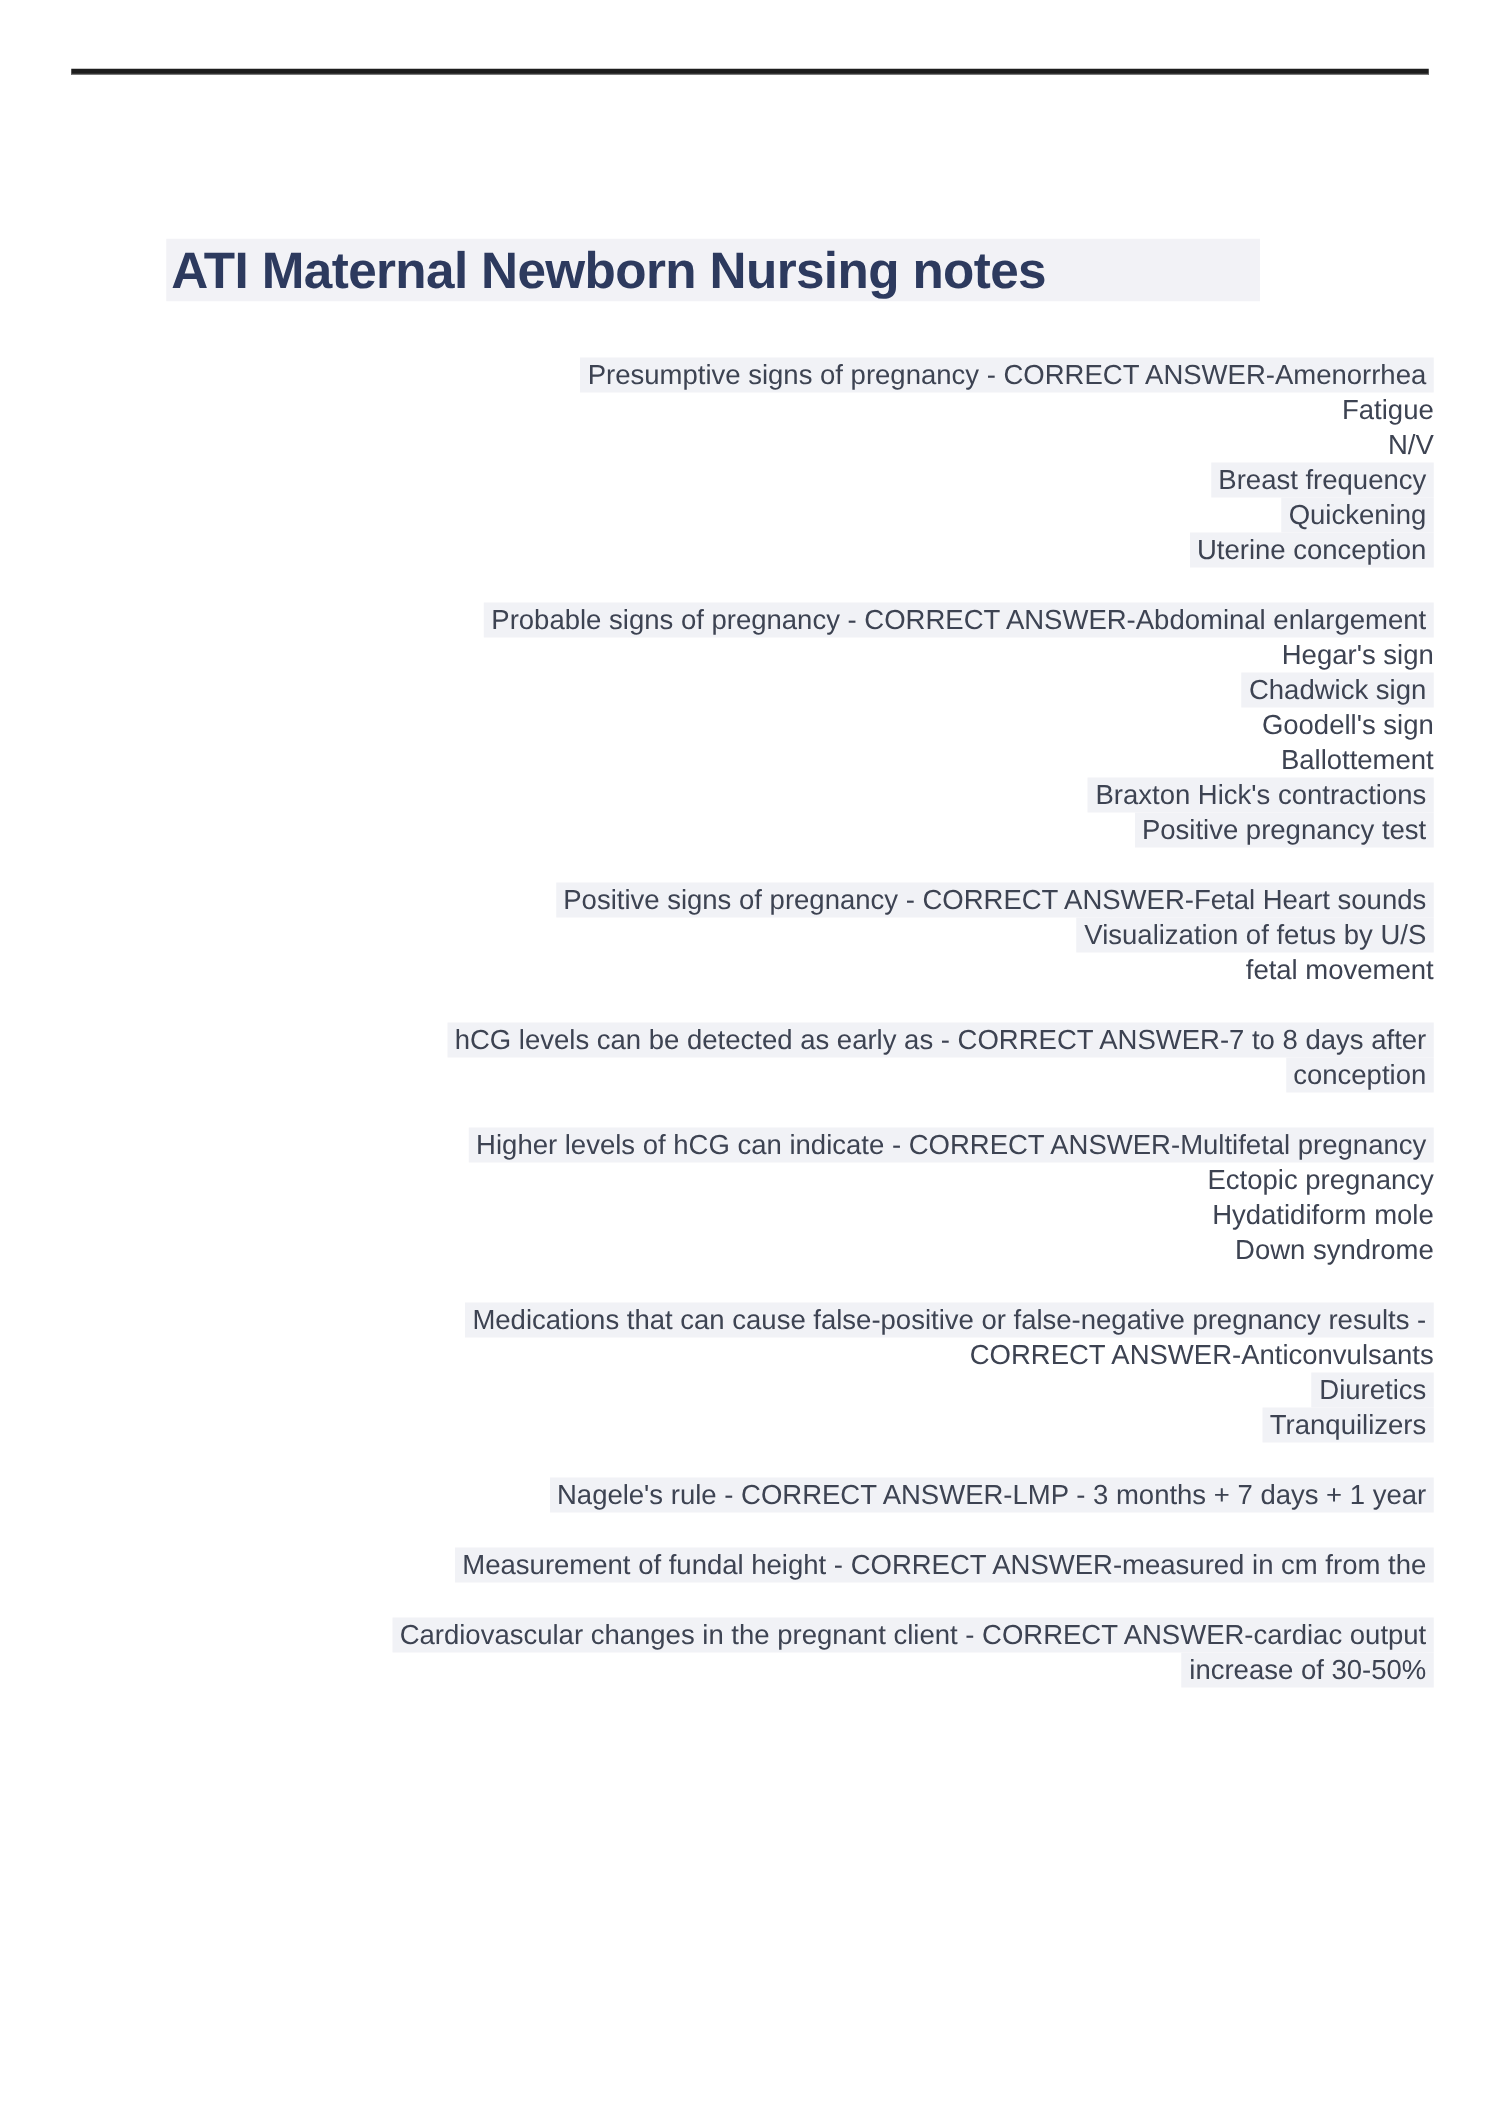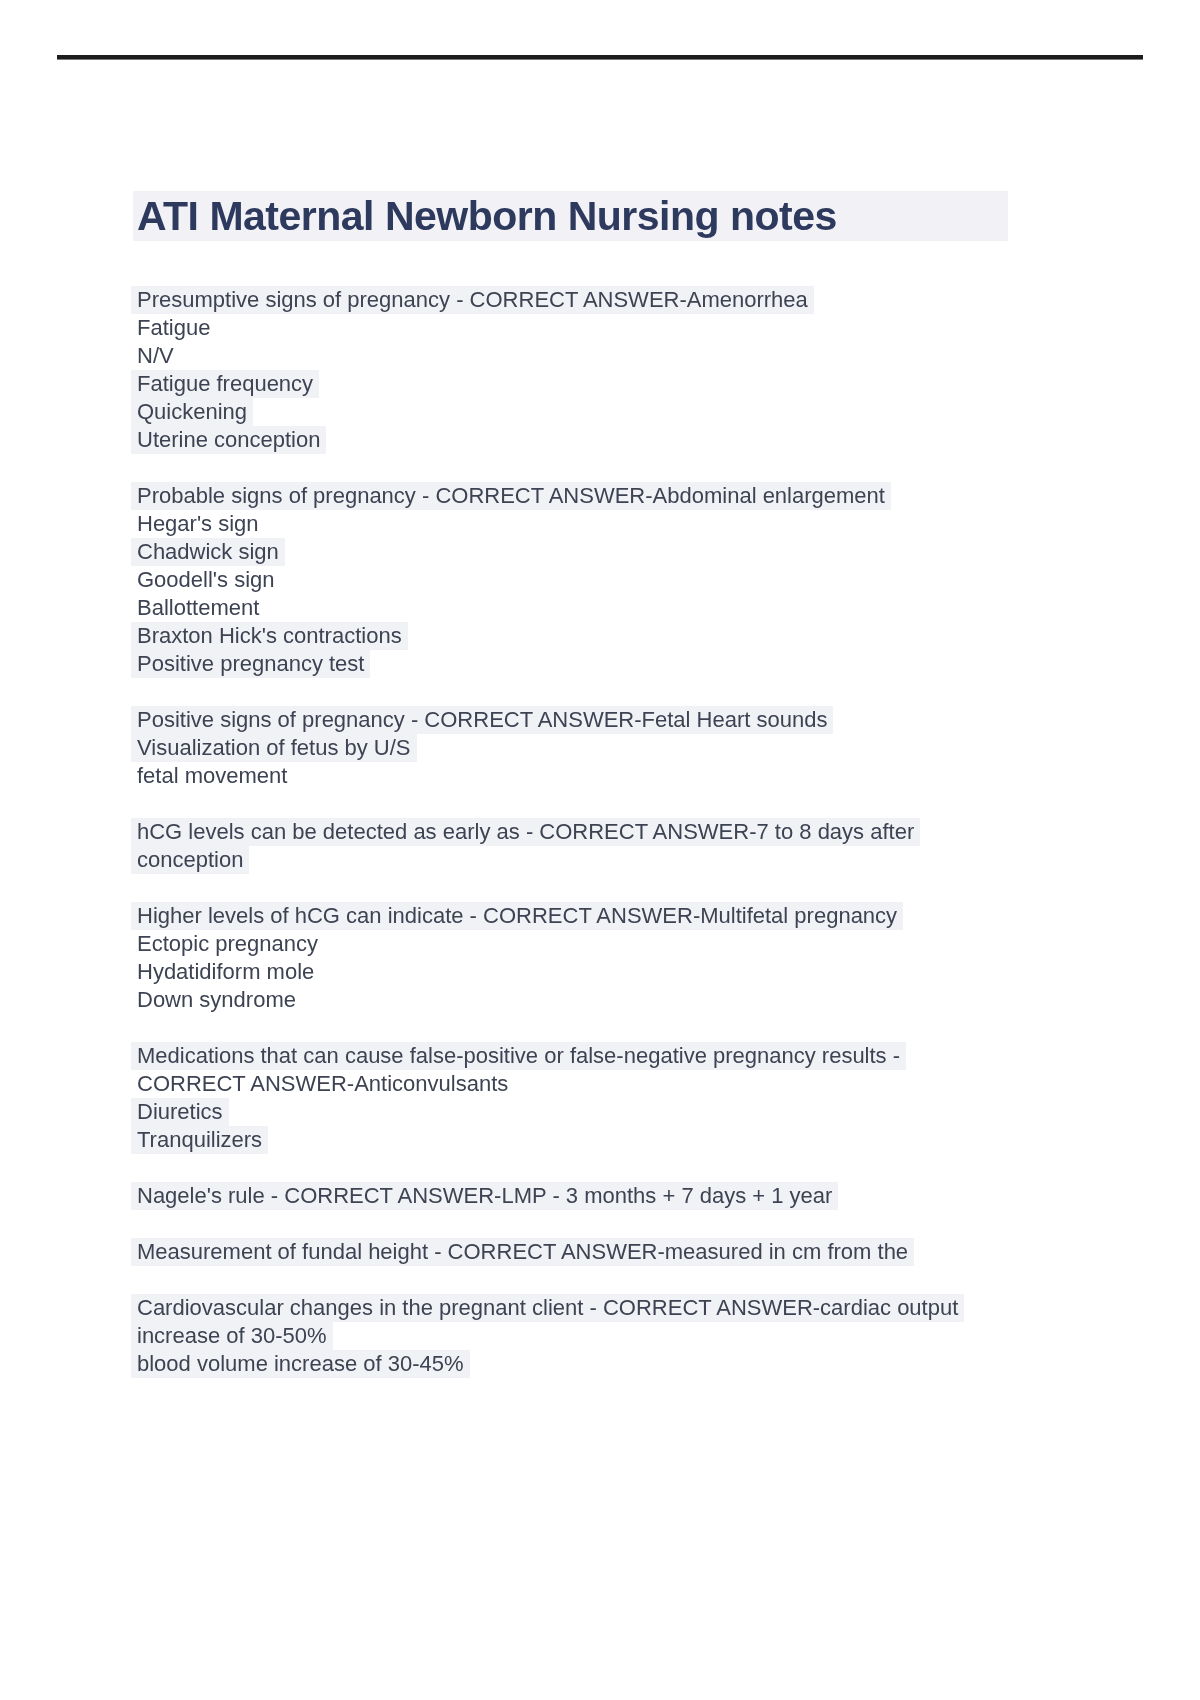--- a/index.html
+++ b/index.html
@@ -51,20 +51,21 @@
     font-size: 22px;
     line-height: 28px;
   }
   .qa-item {
     margin: 0 0 28px 0;
   }
   .qa-line {
     display: block;
     height: 28px;
     white-space: nowrap;
+    text-align: right;
   }
   .qa-line > span {
     display: inline-block;
     line-height: 28px;
   }
   .qa-line > span.hl {
     background: #f1f2f6;
     padding: 0 6px;
     margin-left: -6px;
   }
@@ -73,21 +74,21 @@
 <body>
 
 <div id="page">
   <div id="top-rule" class="rule"></div>
   <h1 id="doc-title">ATI Maternal Newborn Nursing notes</h1>
   <div id="qa-content">
       <div class="qa-item">
         <div class="qa-line"><span class="hl">Presumptive signs of pregnancy - CORRECT ANSWER-Amenorrhea</span></div>
         <div class="qa-line"><span>Fatigue</span></div>
         <div class="qa-line"><span>N/V</span></div>
-        <div class="qa-line"><span class="hl">Fatigue frequency</span></div>
+        <div class="qa-line"><span class="hl">Breast frequency</span></div>
         <div class="qa-line"><span class="hl">Quickening</span></div>
         <div class="qa-line"><span class="hl">Uterine conception</span></div>
       </div>
       <div class="qa-item">
         <div class="qa-line"><span class="hl">Probable signs of pregnancy - CORRECT ANSWER-Abdominal enlargement</span></div>
         <div class="qa-line"><span>Hegar's sign</span></div>
         <div class="qa-line"><span class="hl">Chadwick sign</span></div>
         <div class="qa-line"><span>Goodell's sign</span></div>
         <div class="qa-line"><span>Ballottement</span></div>
         <div class="qa-line"><span class="hl">Braxton Hick's contractions</span></div>
@@ -116,17 +117,16 @@
       </div>
       <div class="qa-item">
         <div class="qa-line"><span class="hl">Nagele's rule - CORRECT ANSWER-LMP - 3 months + 7 days + 1 year</span></div>
       </div>
       <div class="qa-item">
         <div class="qa-line"><span class="hl">Measurement of fundal height - CORRECT ANSWER-measured in cm from the</span></div>
       </div>
       <div class="qa-item">
         <div class="qa-line"><span class="hl">Cardiovascular changes in the pregnant client - CORRECT ANSWER-cardiac output</span></div>
         <div class="qa-line"><span class="hl">increase of 30-50%</span></div>
-        <div class="qa-line"><span class="hl">blood volume increase of 30-45%</span></div>
       </div>
     </div>
   <div id="bottom-rule" class="rule"></div>
 </div>
 
 </body></html>

